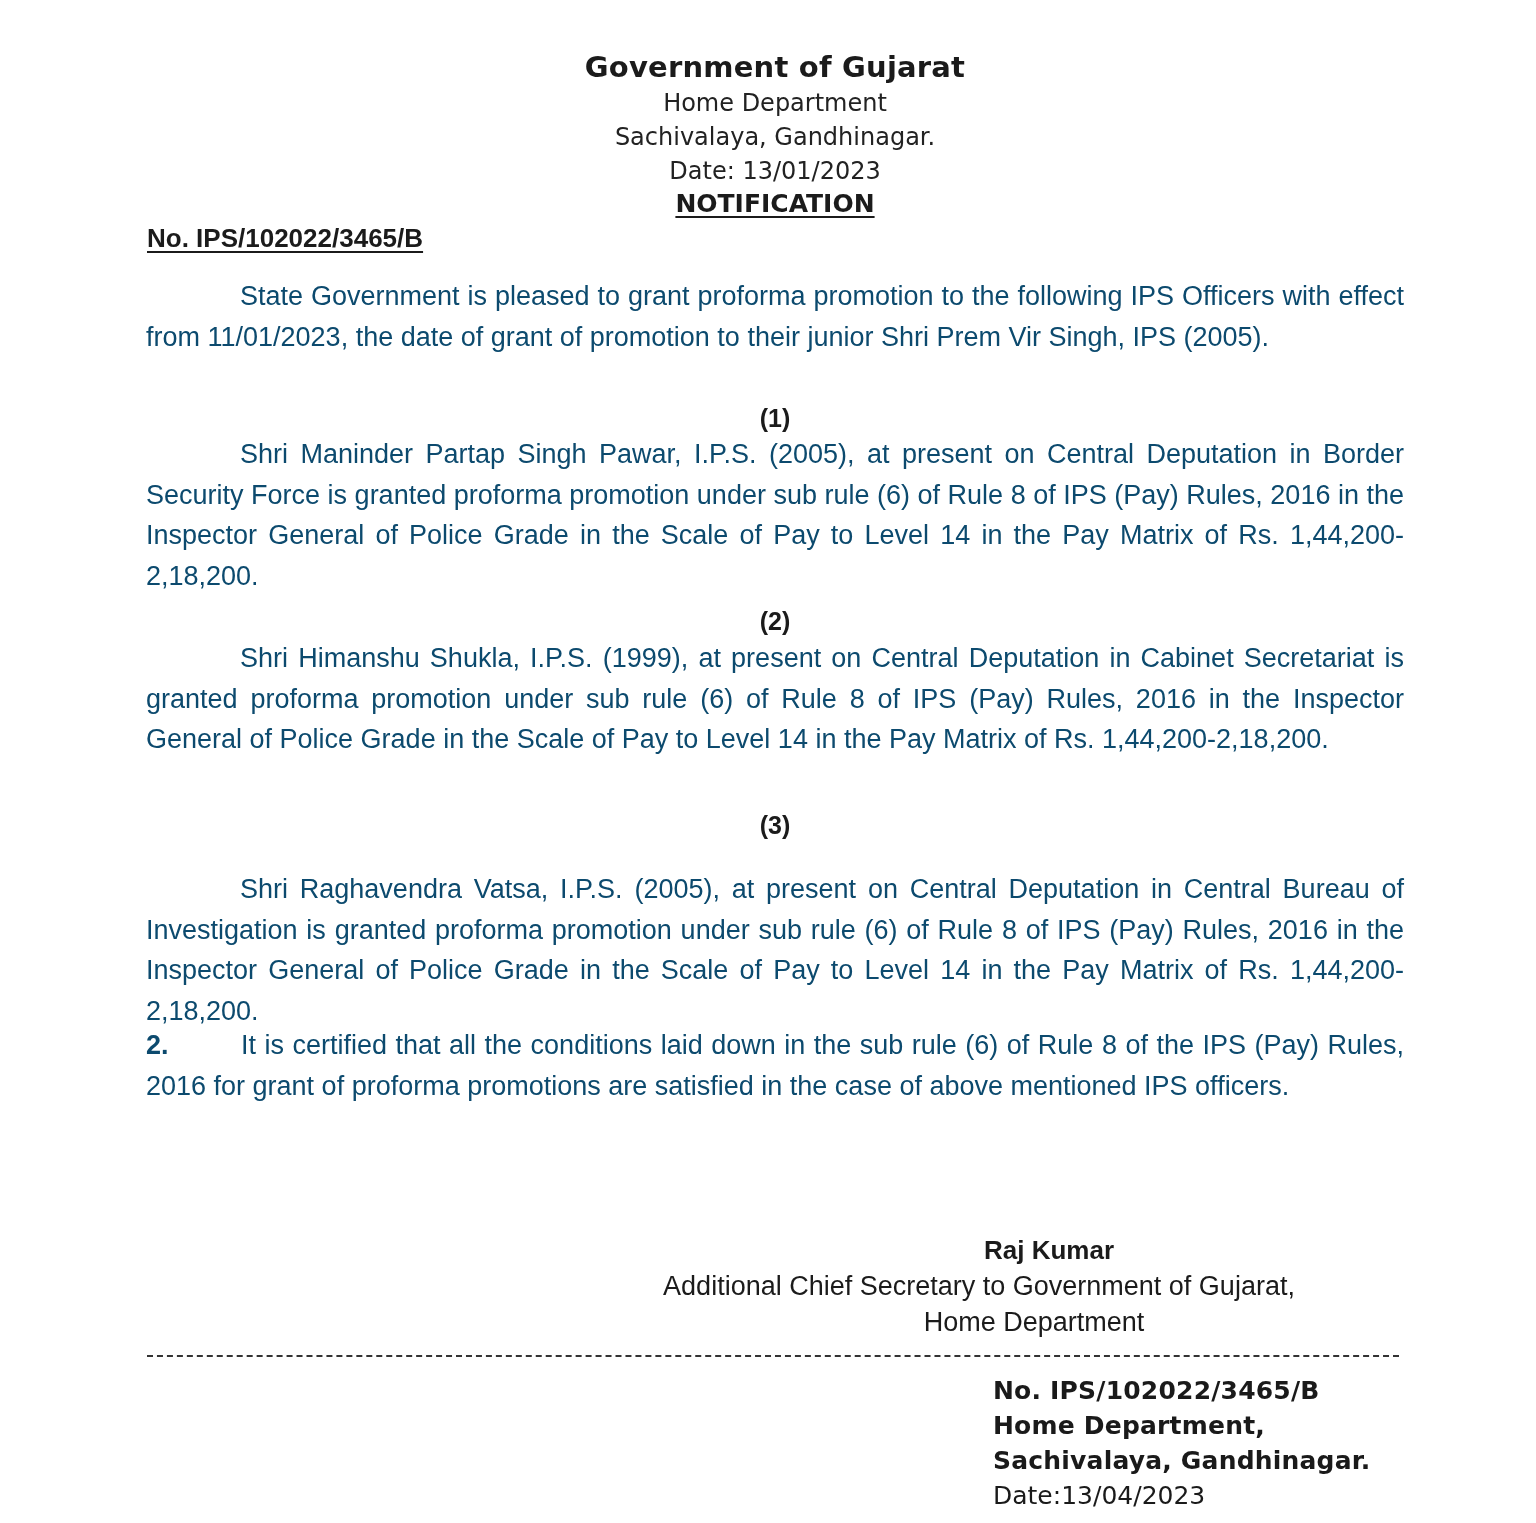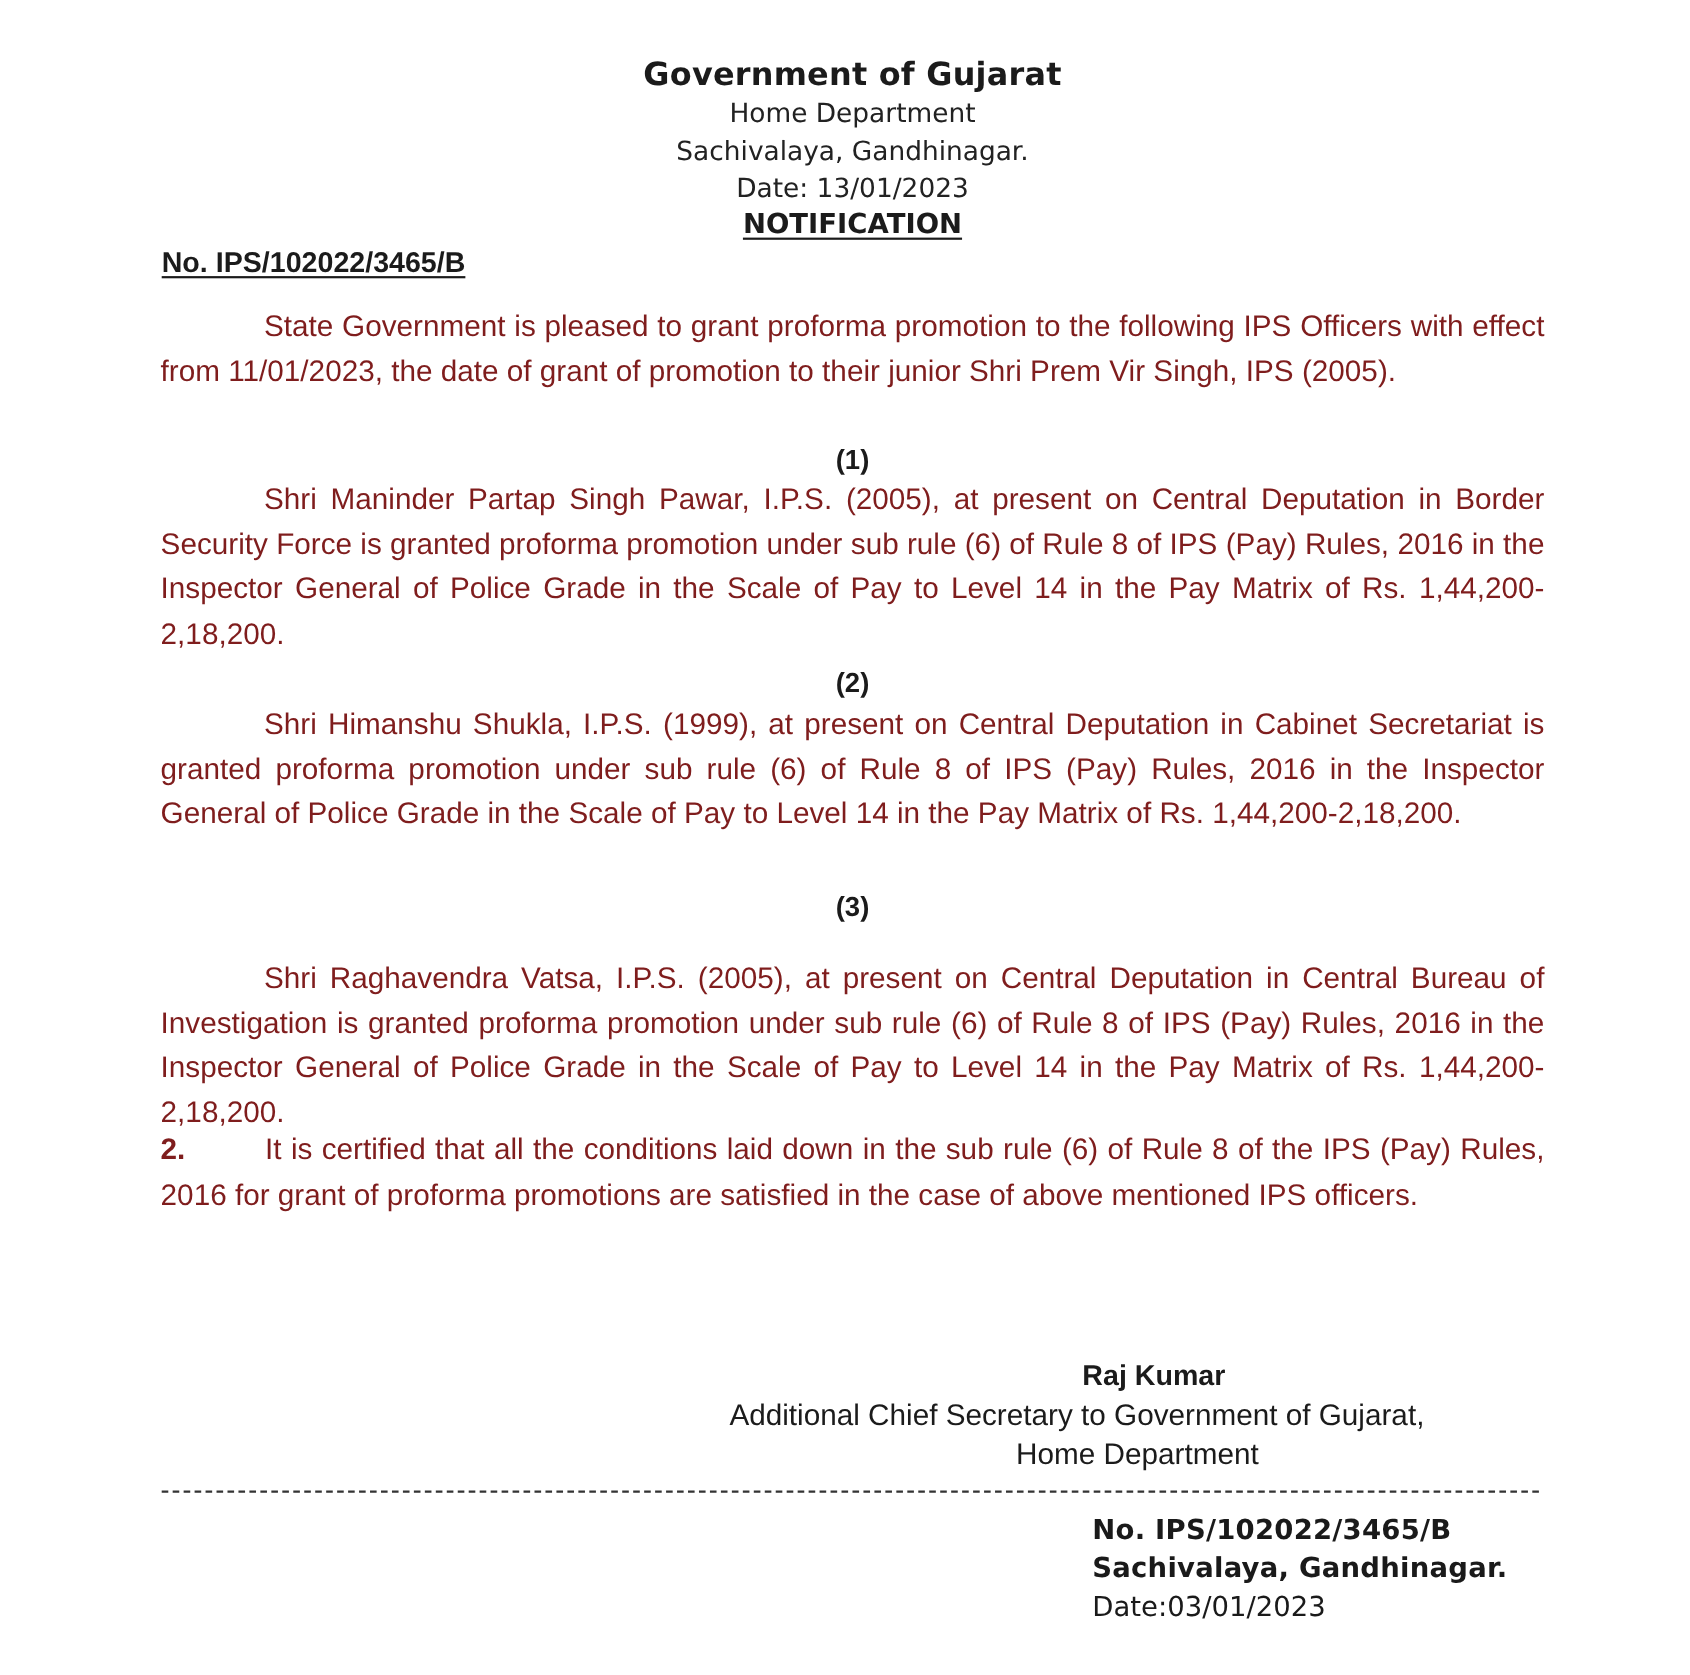--- a/index.html
+++ b/index.html
@@ -58,21 +58,21 @@
       text-underline-offset: 4px;
     }
     .body-text {
       position: absolute;
       left: 146px;
       width: 1258px;
       font-family: "Liberation Sans", sans-serif;
       font-size: 27px;
       line-height: 40.5px;
       text-align: justify;
-      color: #7f1d1d;
+      color: #0c4a6e;
     }
     .indent { text-indent: 94px; }
     .item-num {
       position: absolute;
       left: 0; width: 1550px;
       text-align: center;
       font-weight: bold;
       font-size: 25px;
       line-height: 32px;
       font-family: "Liberation Sans", sans-serif;
@@ -170,17 +170,18 @@
   <div class="sign">
     <div class="sign-name">Raj Kumar</div>
     <div class="sign-title">Additional Chief Secretary to Government of Gujarat,</div>
     <div class="sign-dept">Home Department</div>
   </div>
 
   <div class="divider"></div>
 
   <div class="footer">
     <div class="b">No. IPS/102022/3465/B</div>
+    <div class="b">Home Department,</div>
     <div class="b">Sachivalaya, Gandhinagar.</div>
-    <div class="n">Date:03/01/2023</div>
+    <div class="n">Date:13/04/2023</div>
   </div>
 
 </div>
 
 </body></html>

